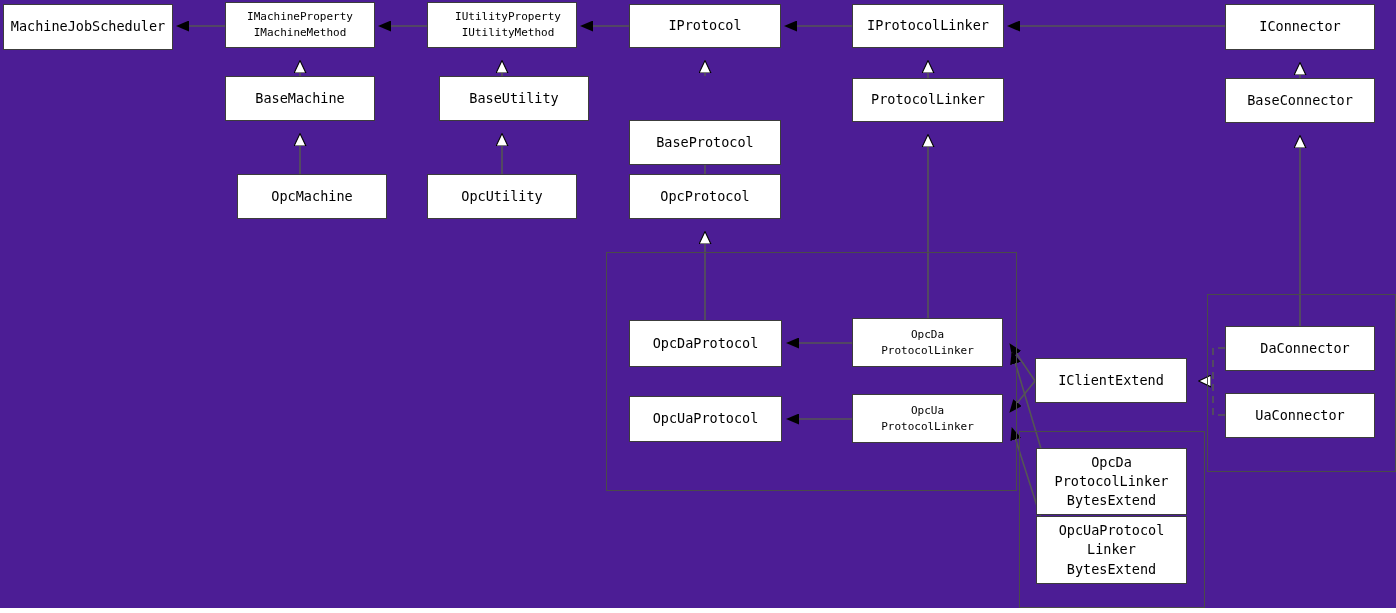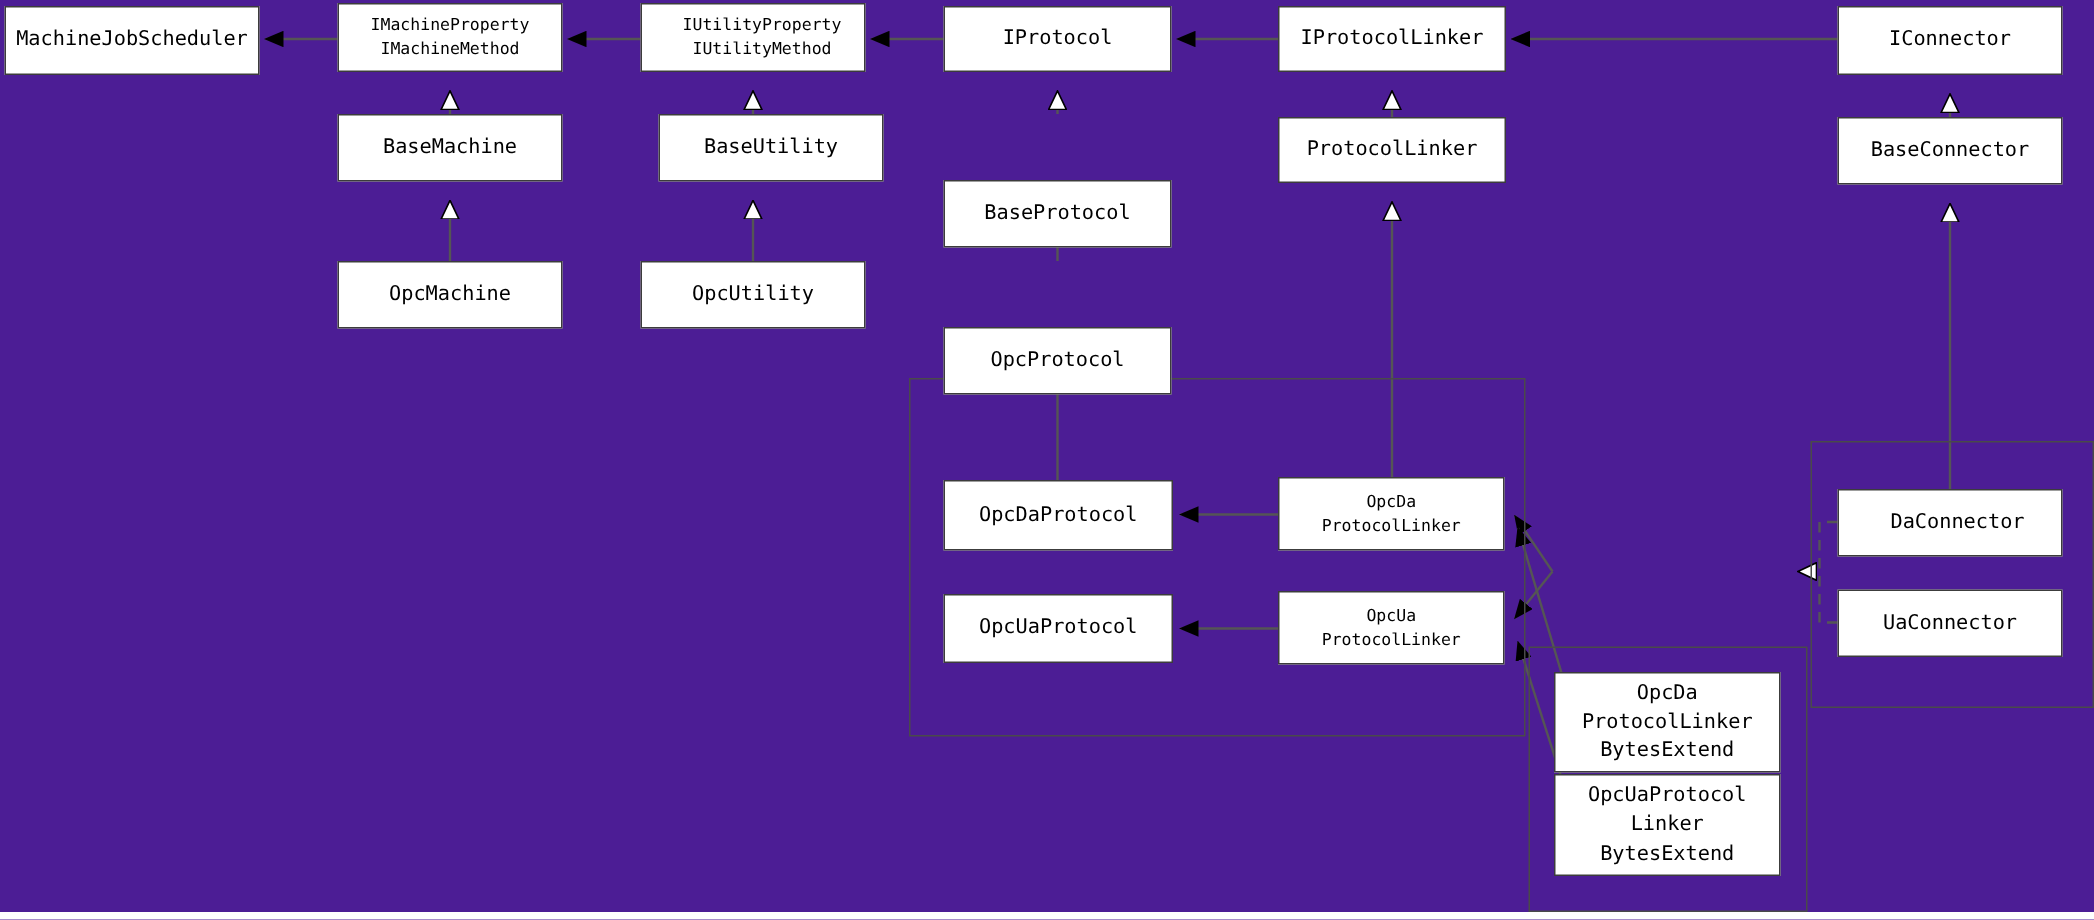--- a/index.html
+++ b/index.html
@@ -107,53 +107,54 @@
   <div class="group" style="left:1019px; top:431px; width:186px; height:177px;"></div>
   <div class="group" style="left:1207px; top:294px; width:189px; height:178px;"></div>
 
   <div class="node" style="left:3px; top:4px; width:170px; height:46px;">MachineJobScheduler</div>
 
   <div class="node two-line" style="left:225px; top:2px; width:150px; height:46px;">IMachineProperty
 IMachineMethod</div>
 
   <div class="node" style="left:225px; top:76px; width:150px; height:45px;">BaseMachine</div>
 
-  <div class="node" style="left:225px; top:174px; width:150px; height:45px;">OpcMachine</div>
+  <div class="node" style="left:237px; top:174px; width:150px; height:45px;">OpcMachine</div>
 
   <div class="node two-line" style="left:427px; top:2px; width:150px; height:46px;padding-left:12px;">IUtilityProperty
 IUtilityMethod</div>
 
   <div class="node" style="left:427px; top:76px; width:150px; height:45px;margin-left:12px;">BaseUtility</div>
 
   <div class="node" style="left:427px; top:174px; width:150px; height:45px;">OpcUtility</div>
 
   <div class="node" style="left:629px; top:4px; width:152px; height:44px;">IProtocol</div>
 
   <div class="node" style="left:629px; top:76px; width:152px; height:45px;margin-top:44px;">BaseProtocol</div>
 
-  <div class="node" style="left:629px; top:174px; width:152px; height:45px;margin-top:44px;">OpcProtocol</div>
+  <div class="node" style="left:629px; top:174px; width:152px; height:45px;">OpcProtocol</div>
 
   <div class="node" style="left:852px; top:4px; width:152px; height:44px;">IProtocolLinker</div>
 
   <div class="node" style="left:852px; top:78px; width:152px; height:44px;">ProtocolLinker</div>
 
   <div class="node" style="left:1225px; top:4px; width:150px; height:46px;">IConnector</div>
 
   <div class="node" style="left:1225px; top:78px; width:150px; height:45px;">BaseConnector</div>
 
   <div class="node" style="left:629px; top:320px; width:153px; height:47px;">OpcDaProtocol</div>
 
   <div class="node two-line" style="left:852px; top:318px; width:151px; height:49px;">OpcDa
 ProtocolLinker</div>
 
   <div class="node" style="left:629px; top:396px; width:153px; height:46px;">OpcUaProtocol</div>
 
   <div class="node two-line" style="left:852px; top:394px; width:151px; height:49px;">OpcUa
 ProtocolLinker</div>
 
+  <div class="node" style="left:1035px; top:358px; width:152px; height:45px;">IClientExtend</div>
 
   <div class="node" style="left:1036px; top:448px; width:151px; height:67px;">OpcDa
 ProtocolLinker
 BytesExtend</div>
 
   <div class="node" style="left:1036px; top:516px; width:151px; height:68px;">OpcUaProtocol
 Linker
 BytesExtend</div>
 
   <div class="node" style="left:1225px; top:326px; width:150px; height:45px;padding-left:10px;">DaConnector</div>

